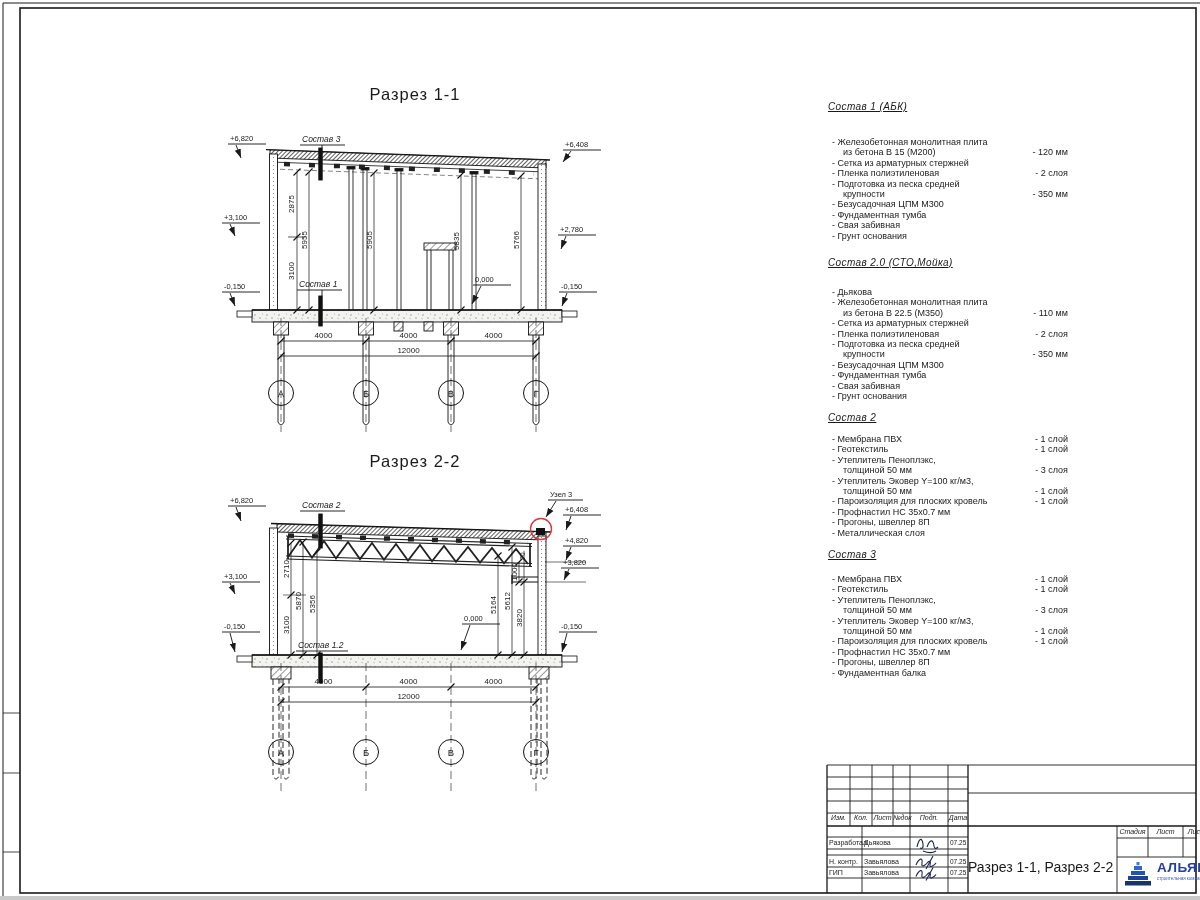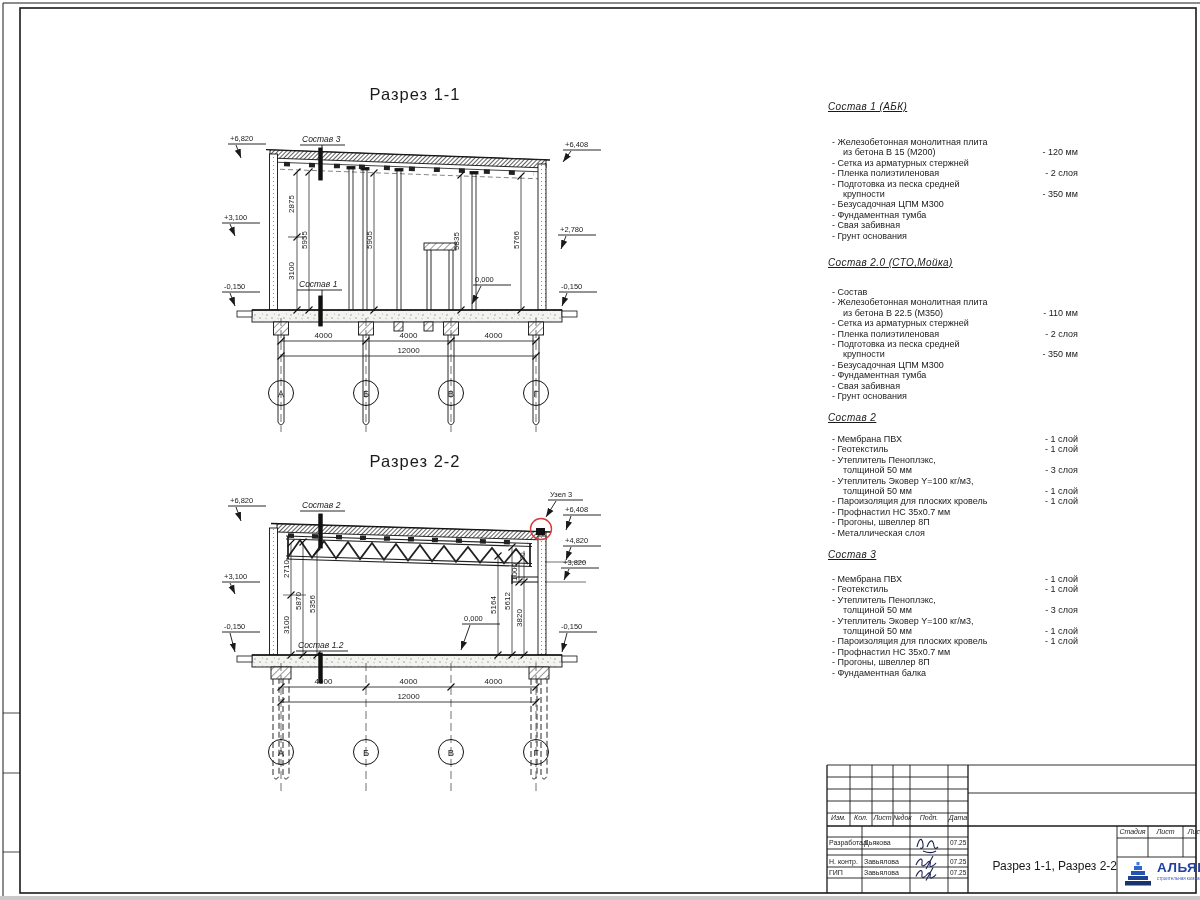--- a/index.html
+++ b/index.html
@@ -11,26 +11,26 @@
   .t8{font-size:8px;}
   .t7{font-size:7.5px;}
   .t65{font-size:6.5px;}
   .t9{font-size:9.5px;}
   .lbl{font-size:8.5px;font-style:italic;}
   .spec-title{position:absolute;left:828px;width:254px;text-align:left;font-size:10px;
               font-style:italic;text-decoration:underline;letter-spacing:.4px;}
   .spec-body{position:absolute;left:828px;width:254px;font-size:9px;line-height:10.4px;}
   .spec-line{position:relative;padding-left:15px;white-space:nowrap;}
   .spec-line.first{padding-left:4px;}
-  .spec-val{position:absolute;right:4px;top:0;white-space:nowrap;}
+  .spec-val{position:absolute;right:14px;top:0;white-space:nowrap;}
   .notes{position:absolute;left:25px;top:848px;font-size:8.5px;line-height:13px;}
   .tb{position:absolute;left:827px;top:765px;width:373px;height:128px;font-size:7px;}
   .tb .c{position:absolute;white-space:nowrap;}
   .tb .hd{font-style:italic;text-align:center;}
-  .doc-title{position:absolute;left:141px;top:94px;width:149px;text-align:right;font-size:12px;}
+  .doc-title{position:absolute;left:141px;top:94px;width:149px;text-align:left;font-size:14px;}
   .stage{font-style:italic;text-align:center;font-size:7px;}
   .logo-wrap{position:absolute;left:296px;top:93px;width:90px;height:34px;}
   .logo-text{position:absolute;left:34px;top:2px;font-size:13.5px;font-weight:bold;
              color:#23409e;letter-spacing:.5px;white-space:nowrap;}
   .logo-sub{position:absolute;left:34px;top:18px;font-size:4.5px;color:#3f63c4;white-space:nowrap;}
   .edge{position:absolute;left:0;top:896px;width:1200px;height:4px;background:#c9c9c9;}
 </style>
 </head>
 <body>
 
@@ -376,21 +376,21 @@
         <div class="spec-line first">- Пленка полиэтиленовая<span class="spec-val">-  2 слоя</span></div>
         <div class="spec-line first">- Подготовка из песка средней</div>
         <div class="spec-line">крупности<span class="spec-val">-  350 мм</span></div>
         <div class="spec-line first">- Безусадочная ЦПМ М300</div>
         <div class="spec-line first">- Фундаментная тумба</div>
         <div class="spec-line first">- Свая забивная</div>
         <div class="spec-line first">- Грунт основания</div>
       </div>
       <div class="spec-title" style="top: 257px;">Состав 2.0 (СТО,Мойка)</div>
       <div class="spec-body" style="top: 287px;">
-        <div class="spec-line first">- Состав</div>
+        <div class="spec-line first">- Дьякова</div>
         <div class="spec-line first">- Железобетонная  монолитная плита</div>
         <div class="spec-line">из бетона В 22.5 (М350)<span class="spec-val">-  110 мм</span></div>
         <div class="spec-line first">- Сетка из арматурных стержней</div>
         <div class="spec-line first">- Пленка полиэтиленовая<span class="spec-val">-  2 слоя</span></div>
         <div class="spec-line first">- Подготовка из песка средней</div>
         <div class="spec-line">крупности<span class="spec-val">-  350 мм</span></div>
         <div class="spec-line first">- Безусадочная ЦПМ М300</div>
         <div class="spec-line first">- Фундаментная тумба</div>
         <div class="spec-line first">- Свая забивная</div>
         <div class="spec-line first">- Грунт основания</div>

